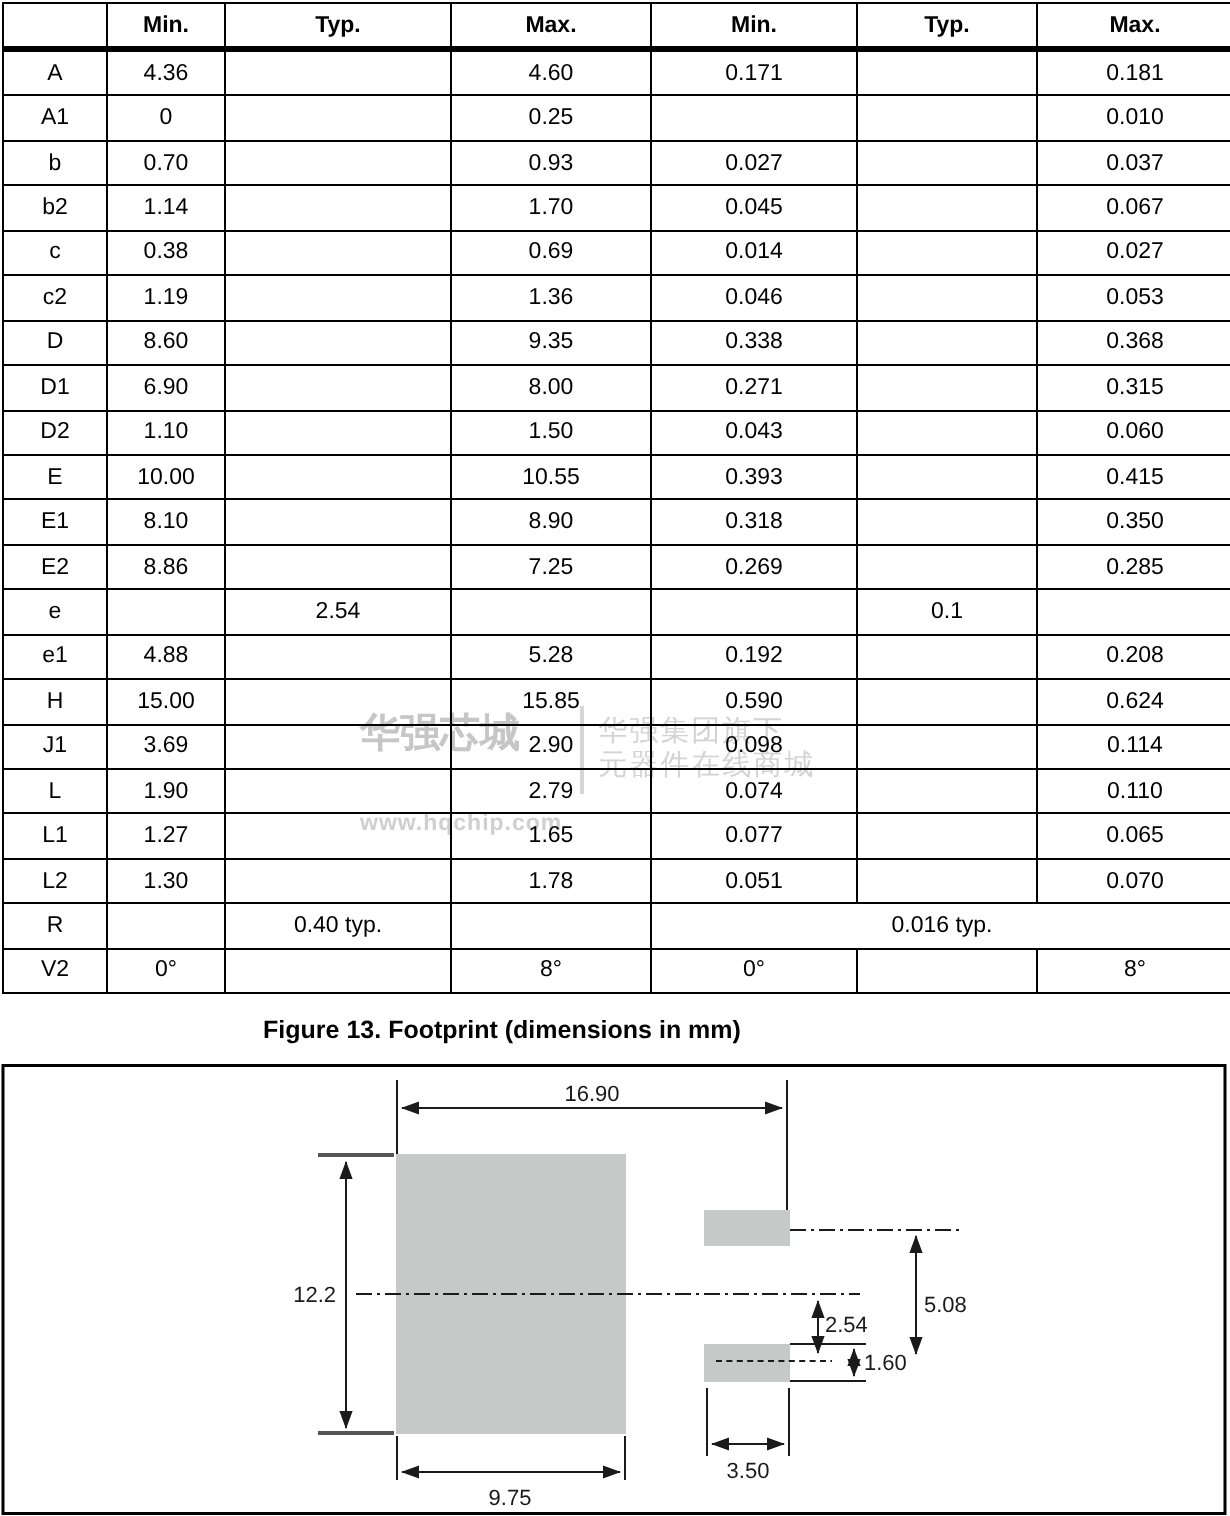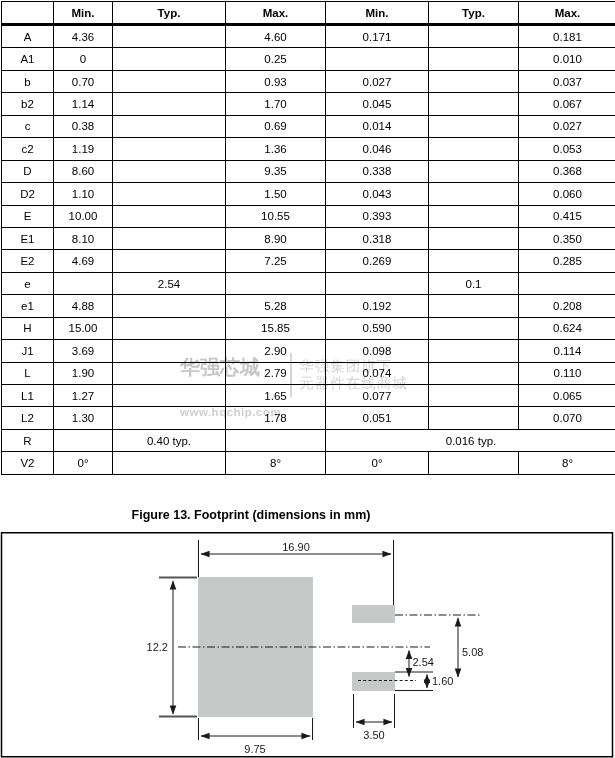--- a/index.html
+++ b/index.html
@@ -127,20 +127,29 @@
         <tr>
           <td>D</td>
           <td>8.60</td>
           <td></td>
           <td>9.35</td>
           <td>0.338</td>
           <td></td>
           <td>0.368</td>
         </tr>
         <tr>
+          <td>D1</td>
+          <td>6.90</td>
+          <td></td>
+          <td>8.00</td>
+          <td>0.271</td>
+          <td></td>
+          <td>0.315</td>
+        </tr>
+        <tr>
           <td>D2</td>
           <td>1.10</td>
           <td></td>
           <td>1.50</td>
           <td>0.043</td>
           <td></td>
           <td>0.060</td>
         </tr>
         <tr>
           <td>E</td>
@@ -155,21 +164,21 @@
           <td>E1</td>
           <td>8.10</td>
           <td></td>
           <td>8.90</td>
           <td>0.318</td>
           <td></td>
           <td>0.350</td>
         </tr>
         <tr>
           <td>E2</td>
-          <td>4.69</td>
+          <td>8.86</td>
           <td></td>
           <td>7.25</td>
           <td>0.269</td>
           <td></td>
           <td>0.285</td>
         </tr>
         <tr>
           <td>e</td>
           <td></td>
           <td>2.54</td>

